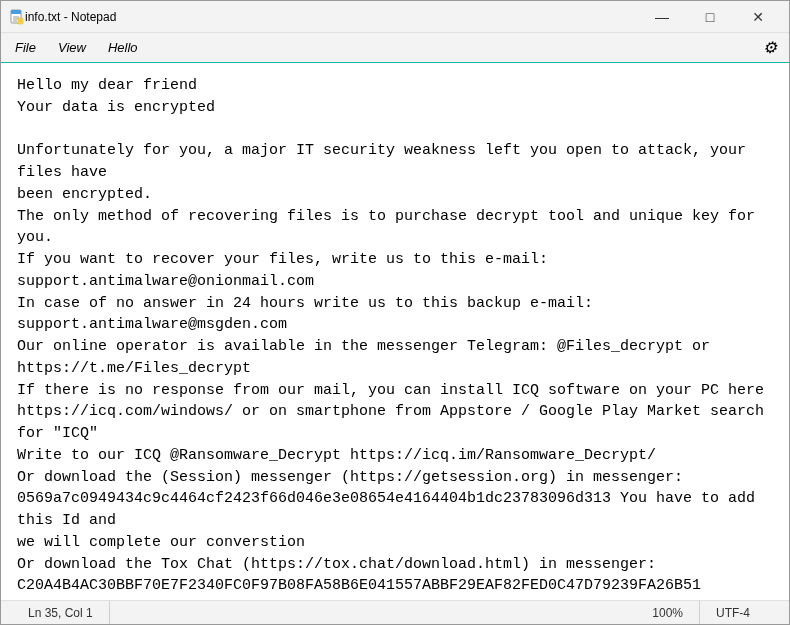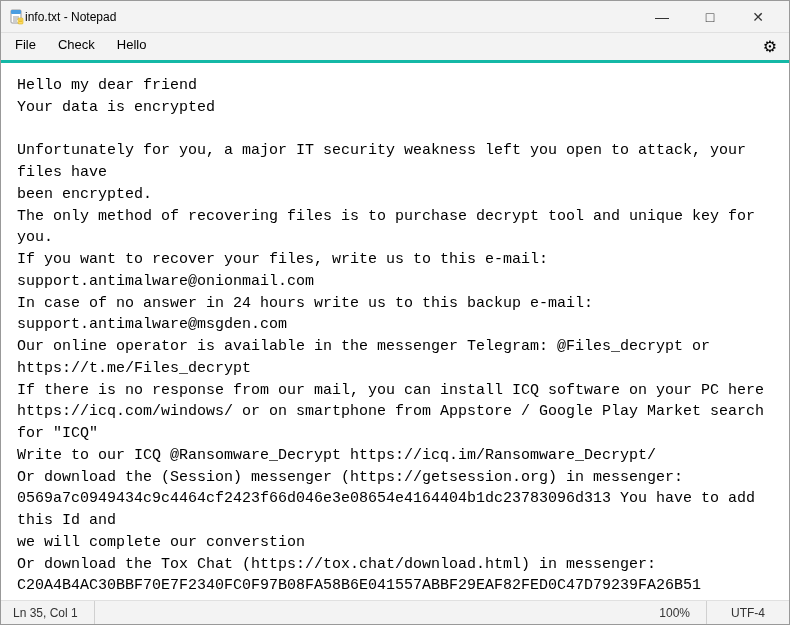--- a/index.html
+++ b/index.html
@@ -58,26 +58,27 @@
       align-items: center;
       justify-content: center;
       font-size: 14px;
       color: #333;
       border-radius: 4px;
     }
 
     .menu-bar {
       height: 30px;
       display: flex;
-      align-items: flex-start;
+      align-items: center;
       padding: 0 4px;
-      border-bottom: 3px solid #14b8a6;
+      border-bottom: 1px solid #14b8a6;
       flex-shrink: 0;
       background: #f3f3f3;
       justify-content: space-between;
+      font-style: italic;
     }
 
     .menu-items {
       display: flex;
       gap: 2px;
     }
 
     .menu-item {
       padding: 4px 10px;
       font-size: 13px;
@@ -114,23 +115,23 @@
       outline: none;
       resize: none;
     }
 
     .status-bar {
       height: 24px;
       background: #f3f3f3;
       border-top: 1px solid #e0e0e0;
       display: flex;
       align-items: flex-start;
-      padding: 0 8px;
+      padding: 0 23px;
       flex-shrink: 0;
-      gap: 8px;
+      gap: 0;
     }
 
     .status-item {
       font-size: 12px;
       color: #333;
       padding: 0 16px;
       border-right: 1px solid #d0d0d0;
       height: 100%;
       display: flex;
       align-items: center;
@@ -197,21 +198,21 @@
     <div class="window-controls">
       <button class="win-btn">—</button>
       <button class="win-btn">□</button>
       <button class="win-btn close">✕</button>
     </div>
   </div>
 
   <div class="menu-bar">
     <div class="menu-items">
       <div class="menu-item">File</div>
-      <div class="menu-item">Check</div>
+      <div class="menu-item">View</div>
       <div class="menu-item">Hello</div>
     </div>
     <div class="settings-icon">⚙</div>
   </div>
 
   <div class="content-area">
     <textarea class="text-area" spellcheck="false" style="">Hello my dear friend
 Your data is encrypted
 
 Unfortunately for you, a major IT security weakness left you open to attack, your files have

